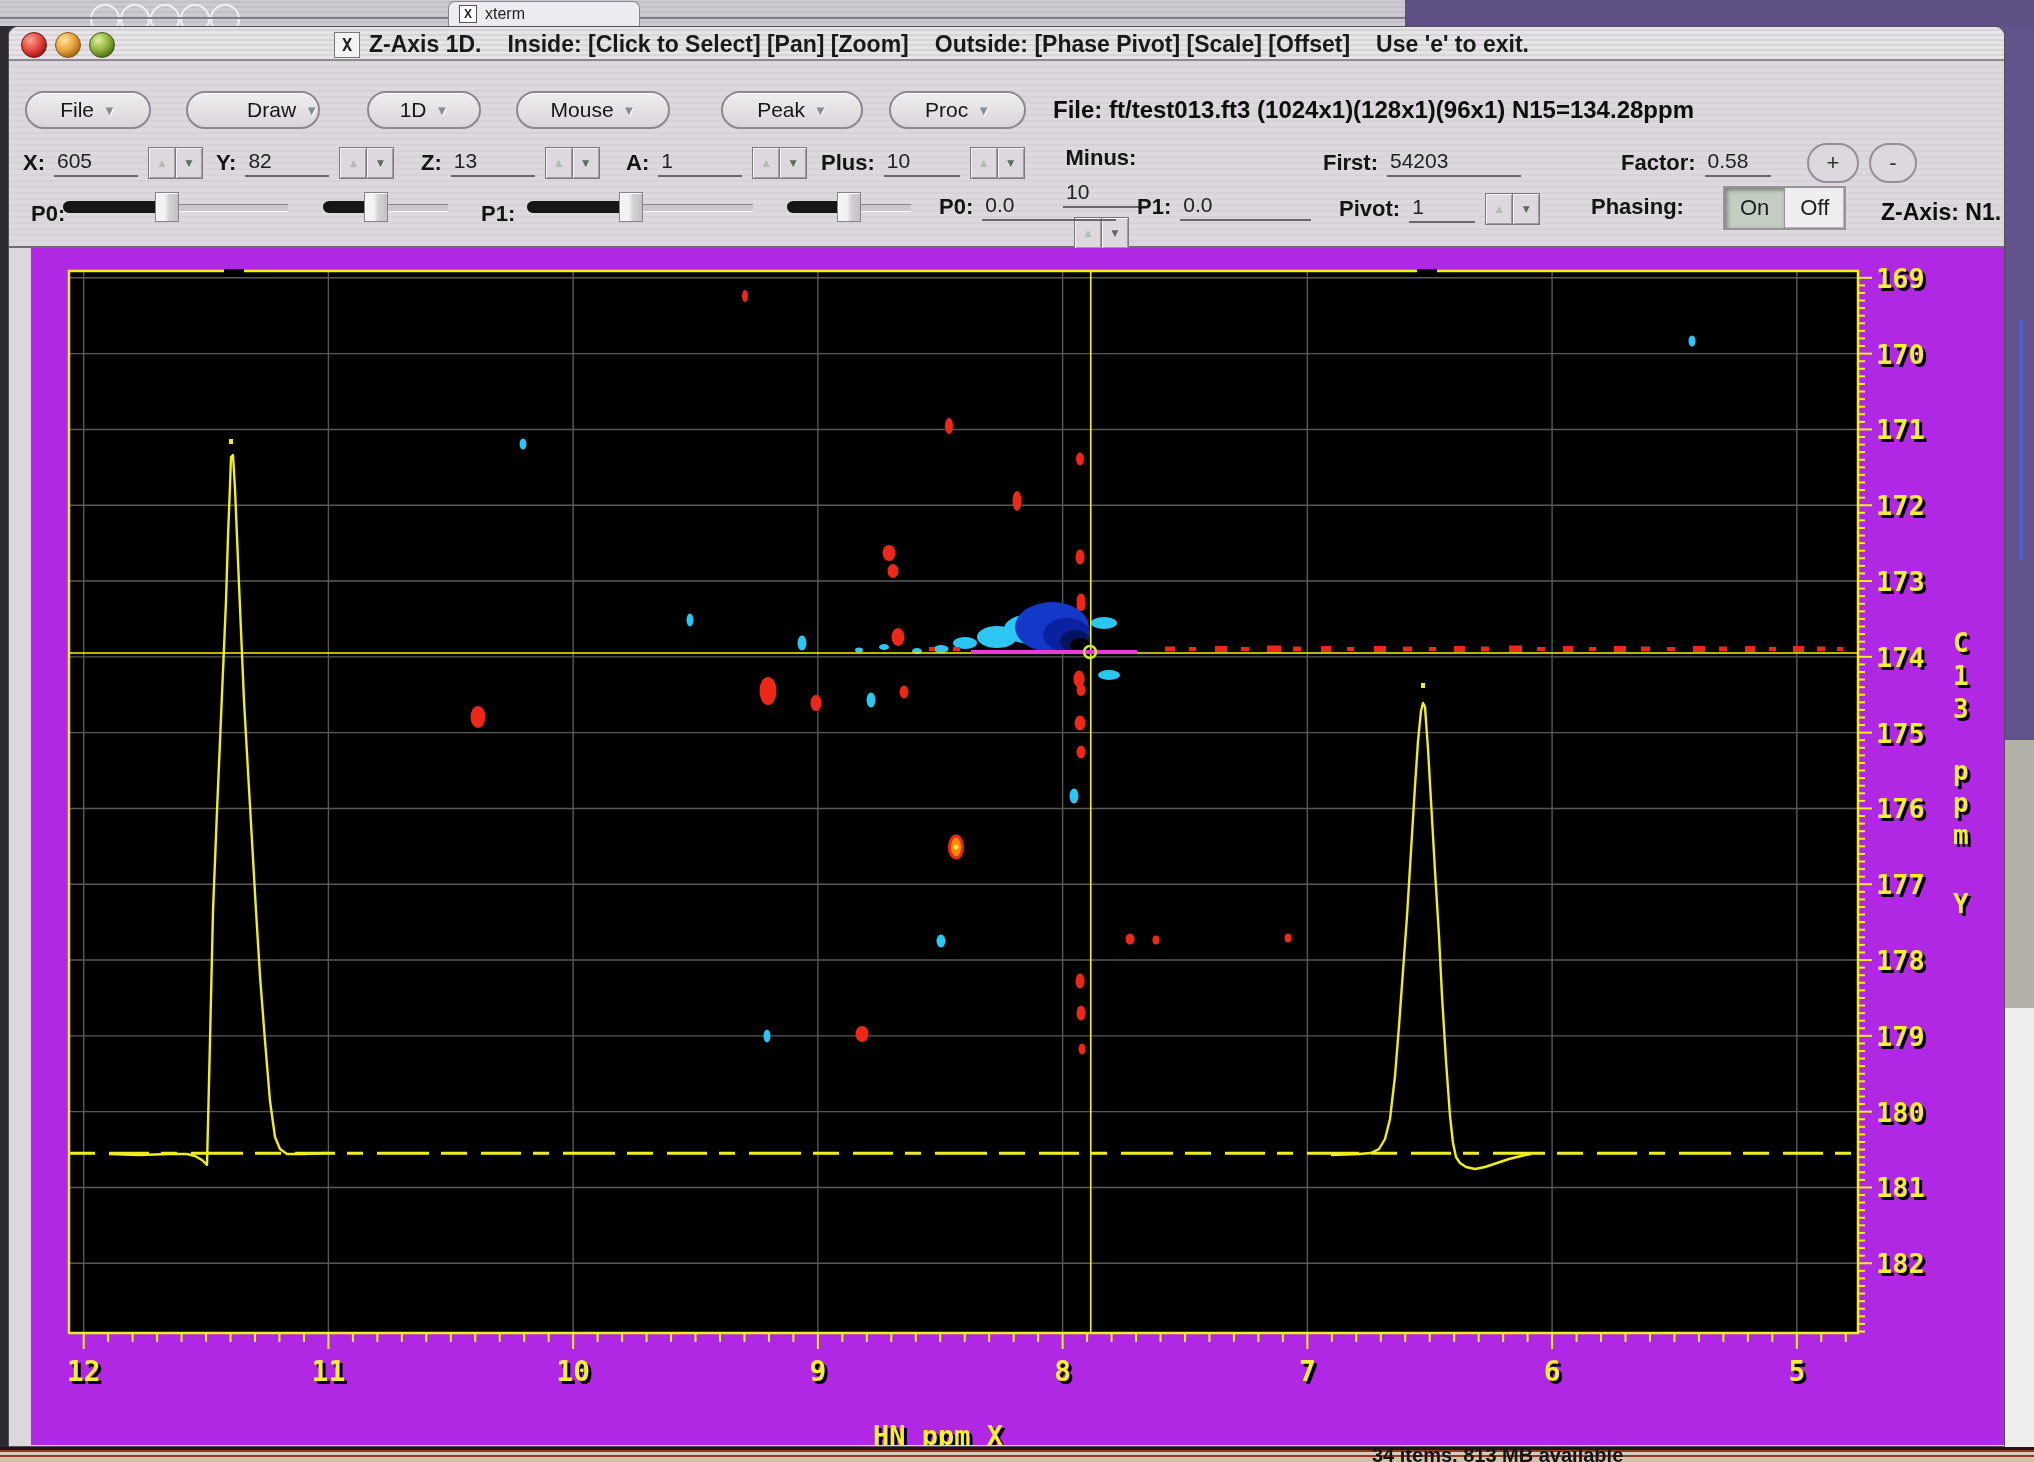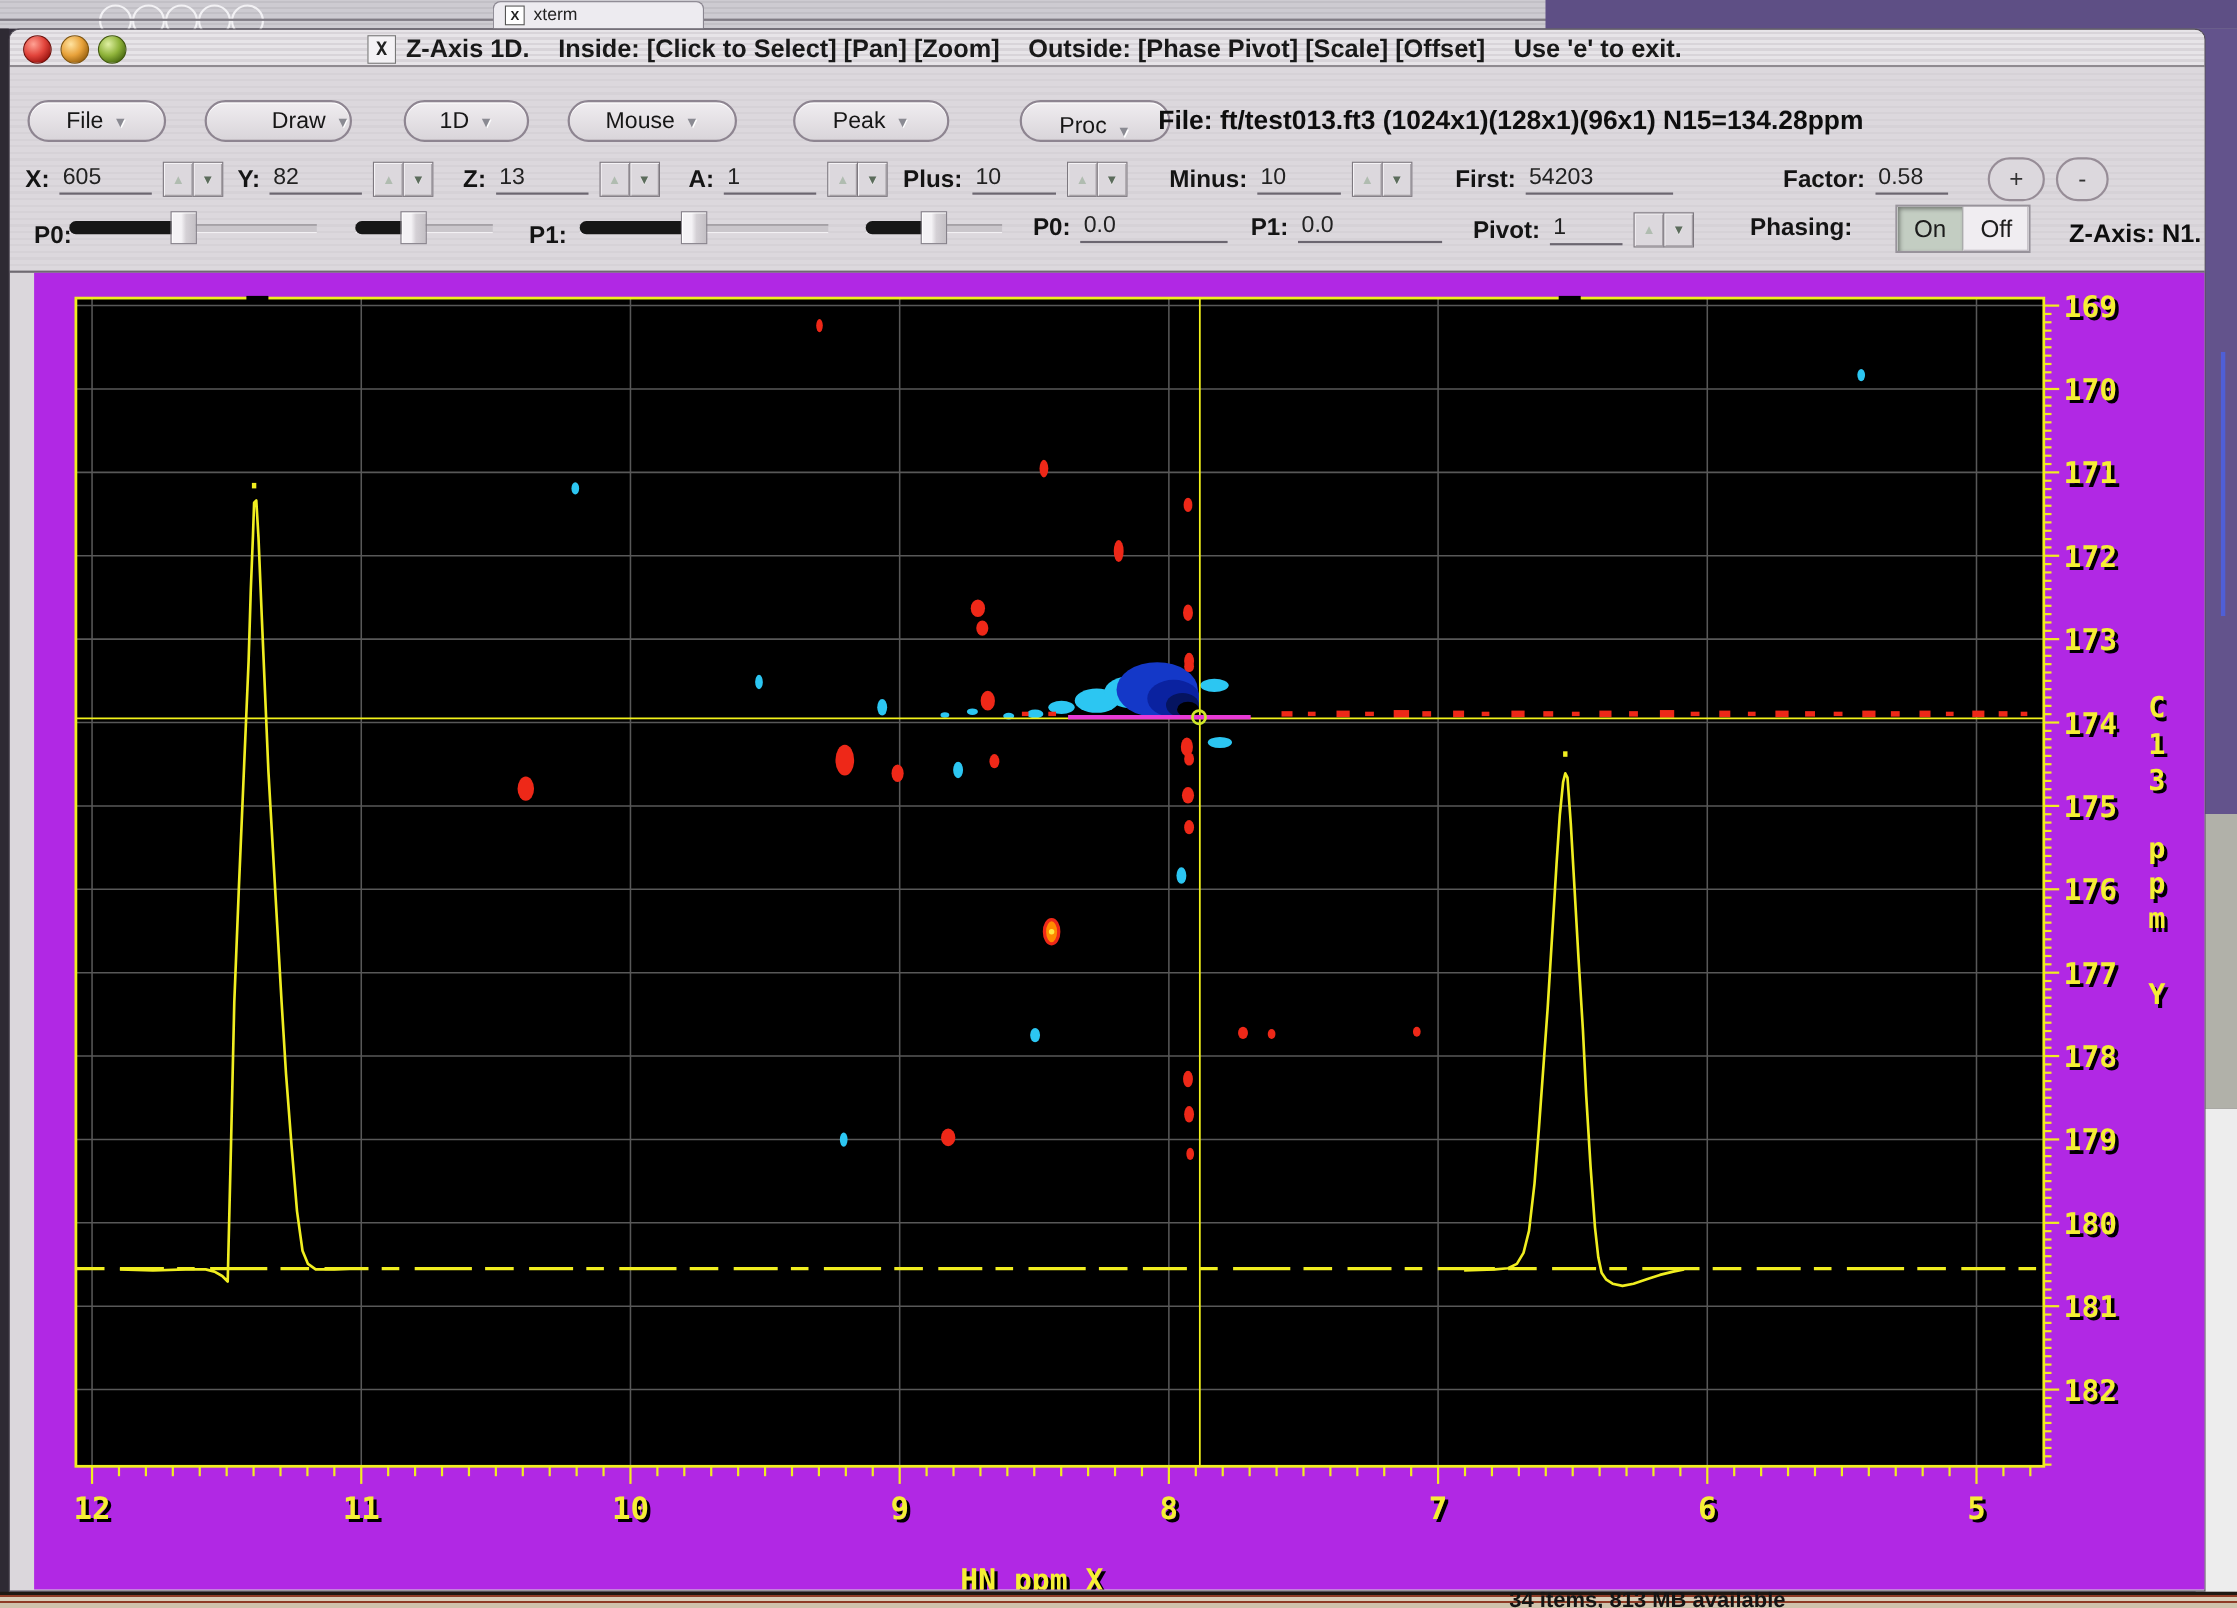--- a/index.html
+++ b/index.html
@@ -142,21 +142,21 @@
             <span class="marrow">▼</span>
           </div>
           <div class="menu-btn" style="left: 507px; width: 154px;">
             <span class="mlabel">Mouse</span>
             <span class="marrow">▼</span>
           </div>
           <div class="menu-btn" style="left: 712px; width: 142px;">
             <span class="mlabel">Peak</span>
             <span class="marrow">▼</span>
           </div>
-          <div class="menu-btn" style="left: 918px; width: 137px; align-items: flex-end;">
+          <div class="menu-btn" style="left: 880px; width: 137px;">
             <span class="mlabel">Proc</span>
             <span class="marrow">▼</span>
           </div>
         </div>
       <div id="file-info" class="abs">File: ft/test013.ft3 (1024x1)(128x1)(96x1) N15=134.28ppm</div>
 
       <div id="row2">
           <div class="fgroup" style="left: 14px;">
             <span class="flabel">X:</span>
             <span class="fvalue" style="width:78px">605</span>
@@ -190,21 +190,21 @@
             </span>
           </div>
           <div class="fgroup" style="left: 812px;">
             <span class="flabel">Plus:</span>
             <span class="fvalue" style="width:70px">10</span>
             <span class="spin">
               <b class="up">▲</b>
               <b class="dn">▼</b>
             </span>
           </div>
-          <div class="fgroup" style="left: 1054px;">
+          <div class="fgroup" style="left: 1054px; flex-direction: column;">
             <span class="flabel">Minus:</span>
             <span class="fvalue" style="width:70px">10</span>
             <span class="spin">
               <b class="up">▲</b>
               <b class="dn">▼</b>
             </span>
           </div>
           <div class="fgroup" style="left: 1314px;">
             <span class="flabel">First:</span>
             <span class="fvalue" style="width:128px">54203</span>

